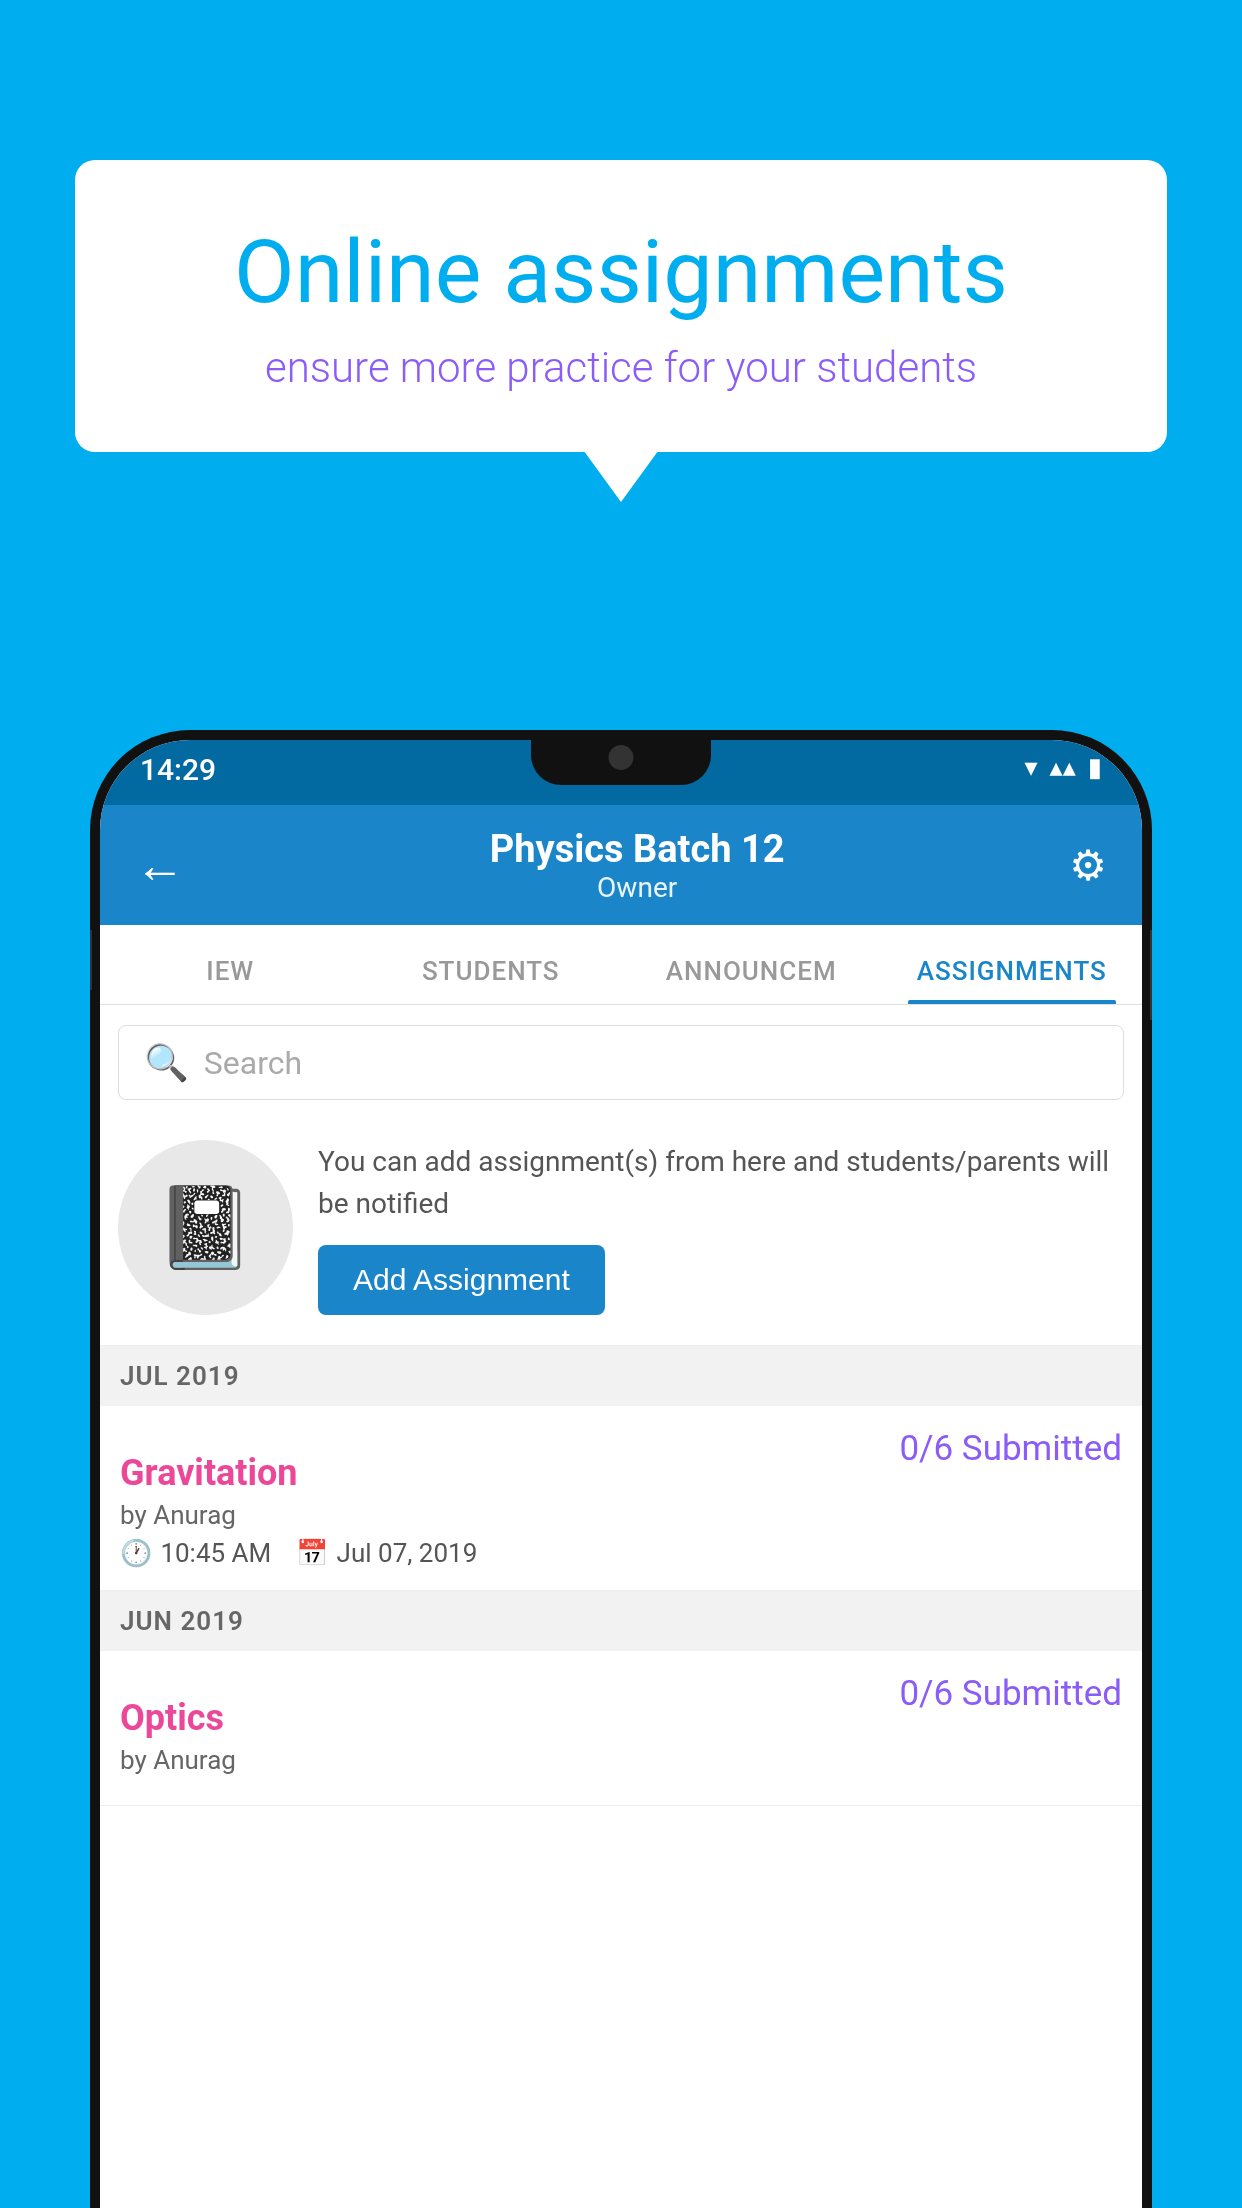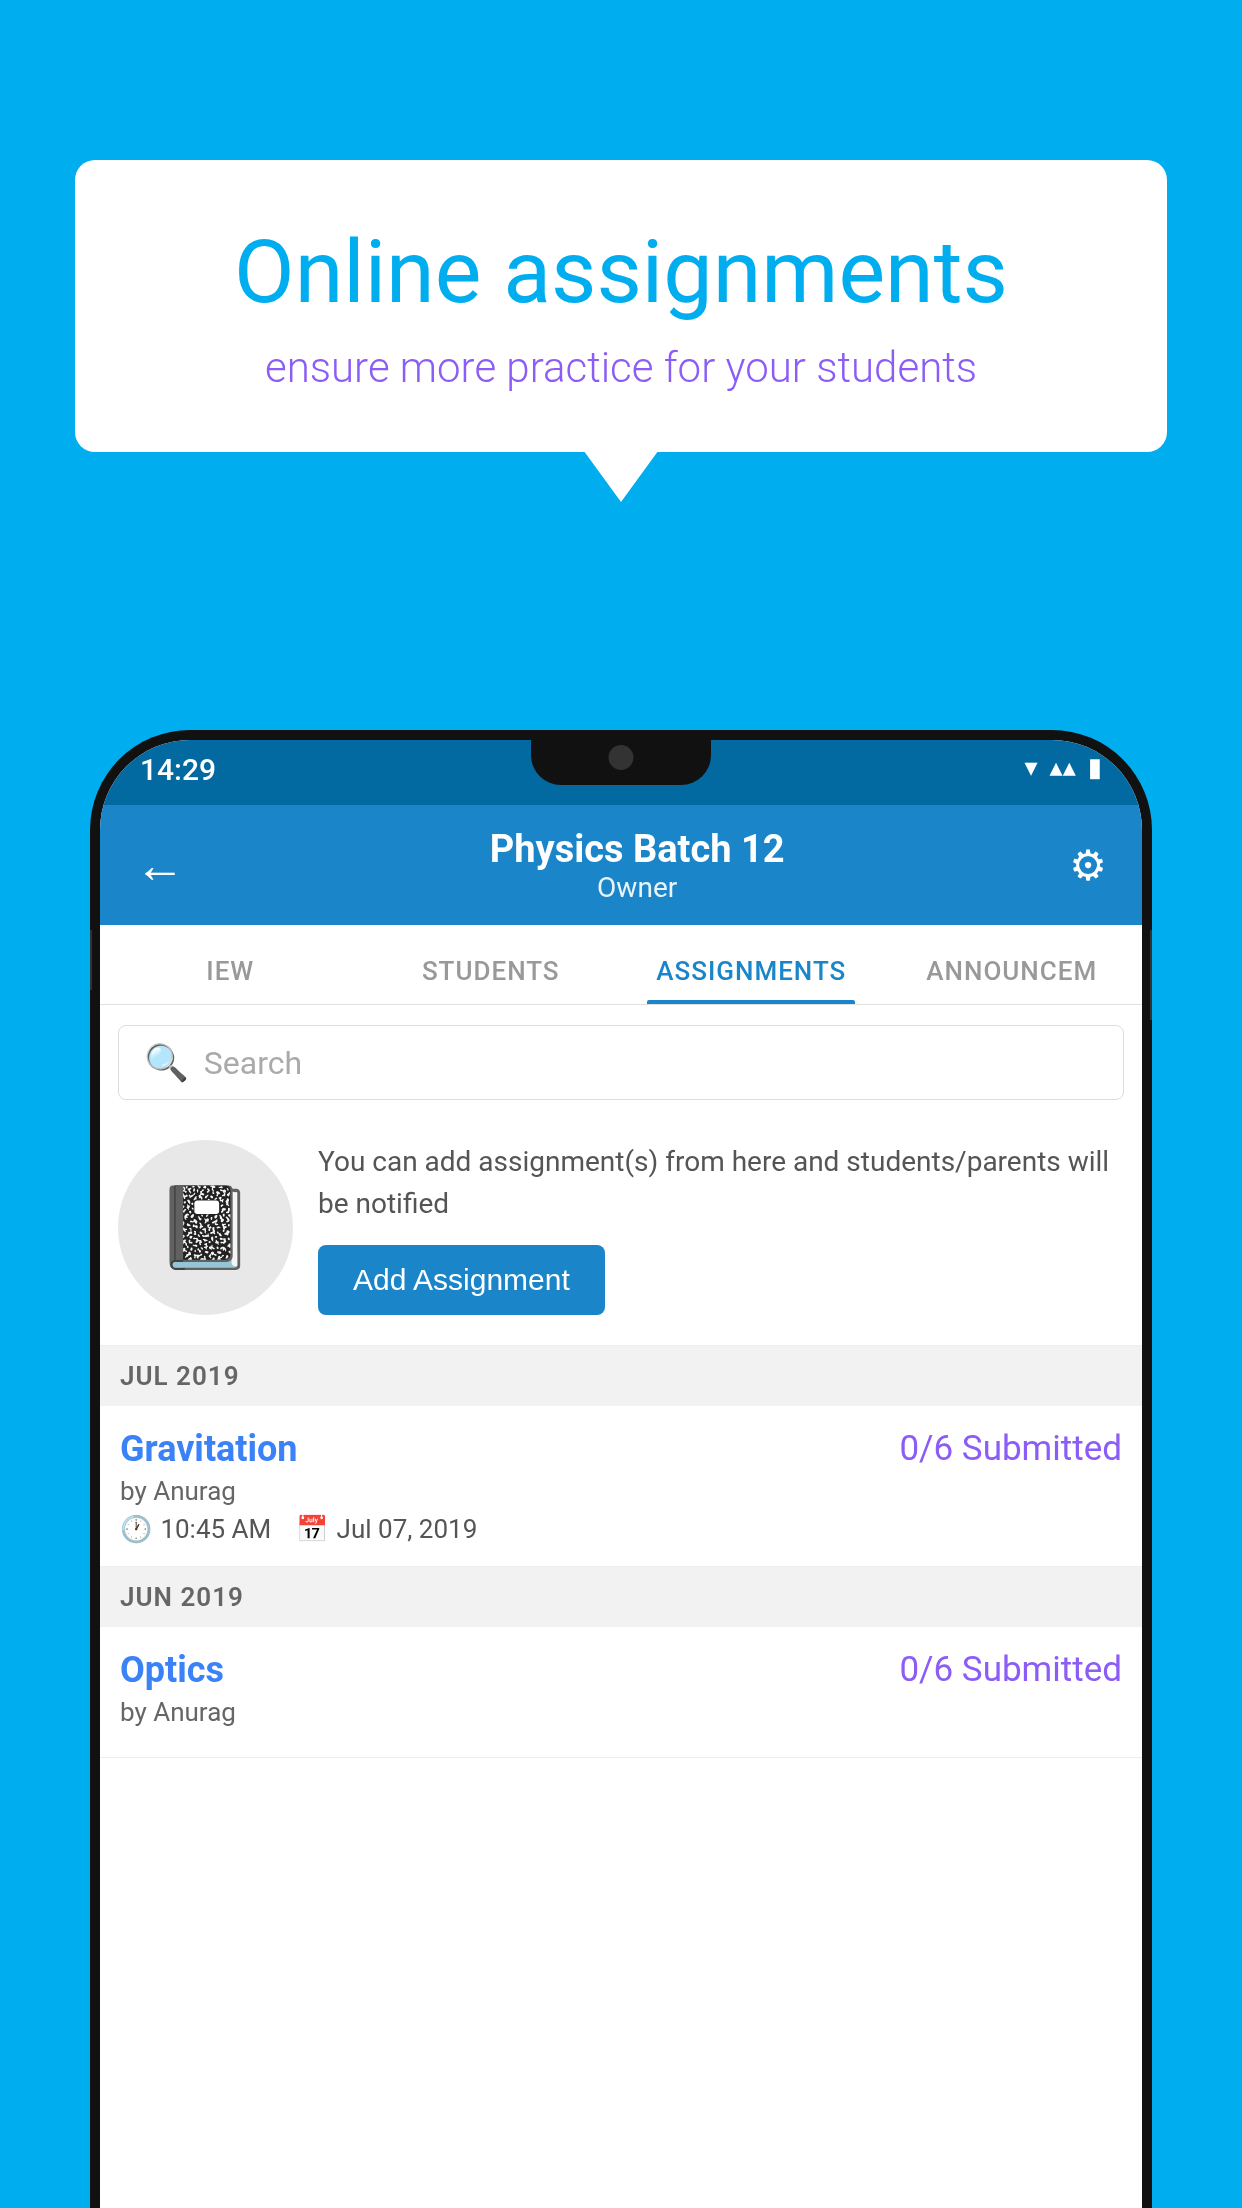--- a/index.html
+++ b/index.html
@@ -300,21 +300,22 @@
     .assignment-top {
       display: flex;
       justify-content: space-between;
       align-items: flex-start;
       margin-bottom: 6px;
     }
 
     .assignment-name {
       font-size: 36px;
       font-weight: 700;
-      color: #3b82f6;
+      color: #ec4899;
+      margin-top: 24px;
     }
 
     .assignment-submitted {
       font-size: 35px;
       color: #8b5cf6;
     }
 
     .assignment-author {
       color: #666;
       font-size: 26px;
@@ -396,25 +397,25 @@
       <span class="settings-btn">⚙</span>
     </div>
 
     <div class="tabs-bar">
       <div class="tab">
         <span>IEW</span>
       </div>
       <div class="tab">
         <span>STUDENTS</span>
       </div>
+      <div class="tab">
+        <span>ANNOUNCEM</span>
+      </div>
       <div class="tab active">
         <span>ASSIGNMENTS</span>
-      </div>
-      <div class="tab">
-        <span>ANNOUNCEM</span>
       </div>
     </div>
 
     <div class="content">
 
       <div class="search-bar">
         <span class="search-icon-wrap">🔍</span>
         <span class="search-text">Search</span>
       </div>
 

